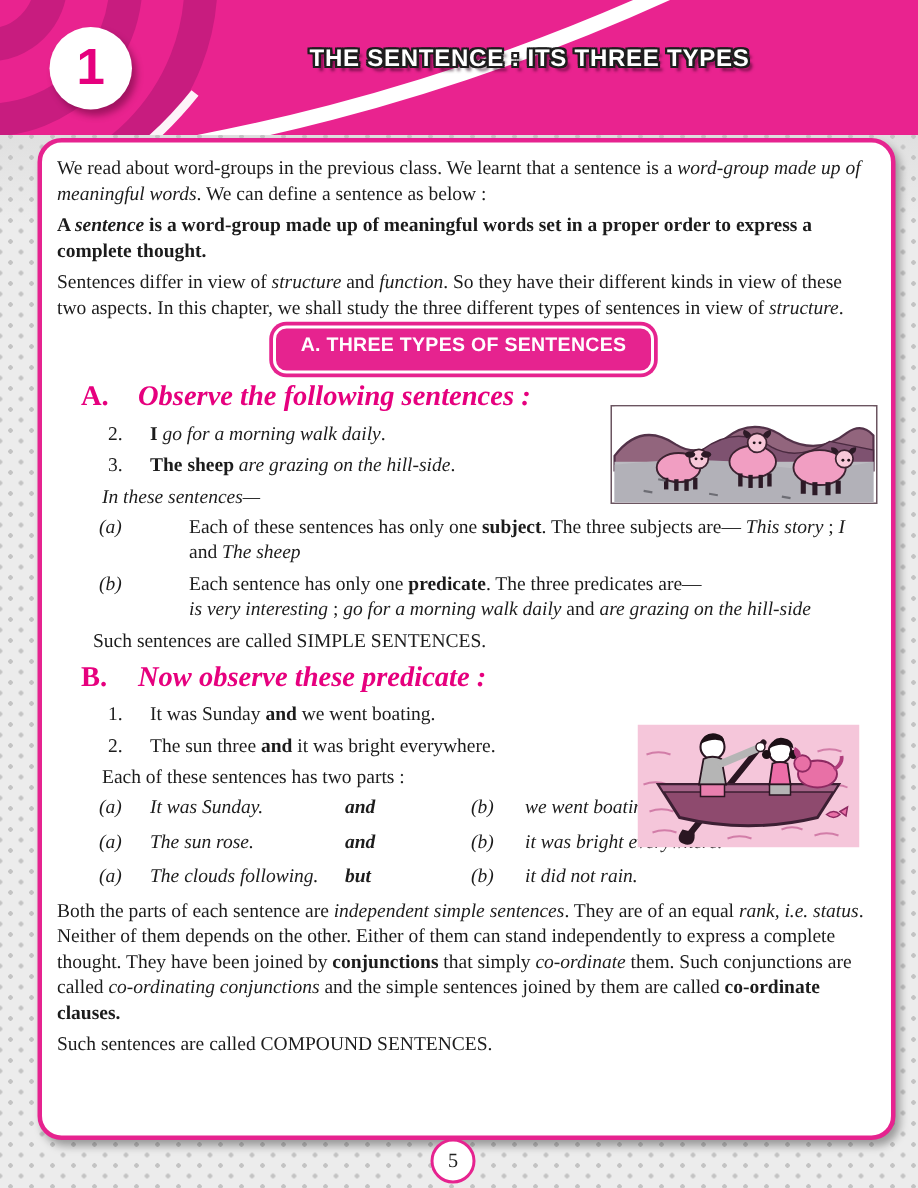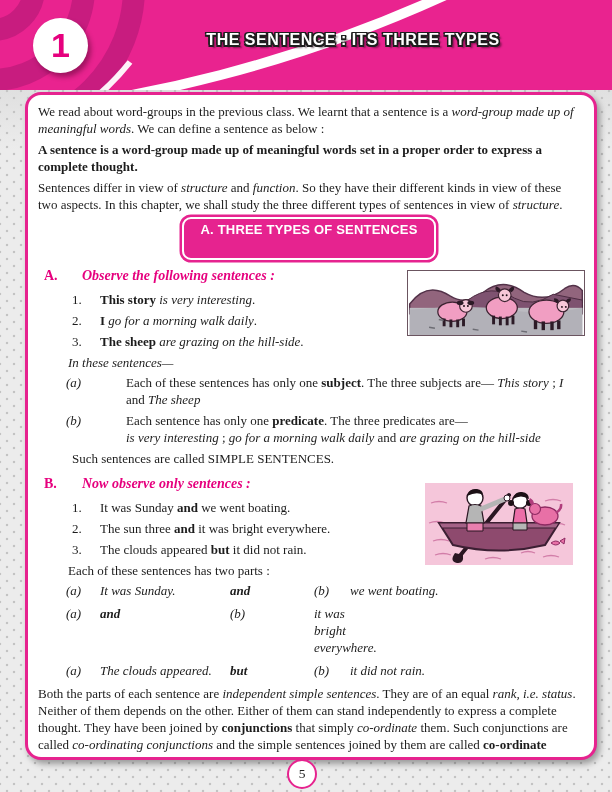--- a/index.html
+++ b/index.html
@@ -35,40 +35,40 @@
   .content-box{
     position:absolute;left:25px;top:92px;width:572px;height:668px;box-sizing:border-box;
     background:#fff;border:3px solid #e6238f;border-radius:16px;
     box-shadow:3px 4px 6px rgba(0,0,0,.35);
     padding:8px 14px 0 10px;font-size:13px;line-height:17px;overflow:hidden;
   }
   p{margin:0 0 4px 0;}
   .st-n{font-style:normal;font-weight:normal;}
   .st-i{font-style:italic;}
   .st-b{font-weight:bold;}
-  .st-bi{font-weight:bold;}
+  .st-bi{font-weight:bold;font-style:italic;}
   
   .badge-row{text-align:center;margin:3px 0 6px 0;}
   .section-badge{
     display:inline-block;background:#e6238f;color:#fff;border:2px solid #fff;border-radius:9px;
-    box-shadow:0 0 0 2.5px #e6238f;padding:2px 16px 20px 16px;
+    box-shadow:0 0 0 2.5px #e6238f;padding:2px 16px 9px 16px;
     font-family:"Liberation Sans",sans-serif;font-weight:bold;font-size:13px;letter-spacing:.2px;
   }
   
-  .sec-head{color:#e6007e;margin:2px 0 5px 6px;font-size:14px;line-height:20px;}
+  .sec-head{color:#e6007e;margin:2px 0 5px 16px;font-size:19px;line-height:20px;}
   .sec-head .letter{display:inline-block;width:38px;font-weight:bold;}
   .sec-head .heading{font-weight:bold;font-style:italic;}
   
   .num-item{margin:0 0 4px 0;}
   .num-item .num{display:inline-block;margin-left:34px;width:28px;}
   .note{margin:2px 0 3px 30px;}
   .subitem{display:flex;margin:0 0 4px 0;}
   .subitem .sub-label{flex:0 0 32px;margin-left:28px;font-style:italic;}
   .subitem .sub-text{flex:1;margin-left:28px;}
-  .conclusion-a{margin:4px 0 7px 34px;}
+  .conclusion-a{margin:4px 0 7px 24px;}
   .conclusion-b{margin:2px 0 0 0;}
   
   .pairs{margin:2px 0 3px 28px;}
   .pair-row{display:grid;grid-template-columns:34px 130px 84px 36px auto;margin-bottom:6px;}
   .pair-row .lab{font-style:italic;}
   .pair-row .part{font-style:italic;}
   .pair-row .conj{font-weight:bold;font-style:italic;}
   
   .illus{position:absolute;}
   .illus-sheep{left:407px;top:270px;width:178px;height:66px;border:1px solid #6b5560;box-sizing:border-box;}
@@ -108,70 +108,65 @@
     <p><span class="st-n">Sentences differ in view of </span><span class="st-i">structure</span><span class="st-n"> and </span><span class="st-i">function</span><span class="st-n">. So they have their different kinds in view of these two aspects. In this chapter, we shall study the three different types of sentences in view of </span><span class="st-i">structure</span><span class="st-n">.</span></p>
 
     <div class="badge-row">
       <span class="section-badge">A.  THREE TYPES OF SENTENCES</span>
     </div>
 
     <div class="sec-head">
       <span class="letter">A.</span><span class="heading">Observe the following sentences :</span>
     </div>
     <div class="num-item">
-      <span class="num">1.</span><span><span class="st-b">This story</span><span class="st-i"> is very interesting</span><span class="st-n">.</span></span>
-    </div>
-    <div class="num-item">
       <span class="num">2.</span><span><span class="st-b">I</span><span class="st-i"> go for a morning walk daily</span><span class="st-n">.</span></span>
     </div>
     <div class="num-item">
       <span class="num">3.</span><span><span class="st-b">The sheep</span><span class="st-i"> are grazing on the hill-side</span><span class="st-n">.</span></span>
     </div>
     <div class="note"><span class="st-i">In these sentences—</span></div>
     <div class="subitem">
       <span class="sub-label">(a)</span>
       <div class="sub-text"><span class="st-n">Each of these sentences has only one </span><span class="st-b">subject</span><span class="st-n">. The three subjects are— </span><span class="st-i">This story</span><span class="st-n"> ; </span><span class="st-i">I</span><span class="st-n"> and </span><span class="st-i">The sheep</span></div>
     </div>
     <div class="subitem">
       <span class="sub-label">(b)</span>
       <div class="sub-text"><span class="st-n">Each sentence has only one </span><span class="st-b">predicate</span><span class="st-n">. The three predicates are—</span><br><span class="st-i">is very interesting</span><span class="st-n"> ; </span><span class="st-i">go for a morning walk daily</span><span class="st-n"> and </span><span class="st-i">are grazing on the hill-side</span></div>
     </div>
     <div class="conclusion-a"><span class="st-n">Such sentences are called SIMPLE SENTENCES.</span></div>
 
     <div class="sec-head">
-      <span class="letter">B.</span><span class="heading">Now observe only sentences :</span>
+      <span class="letter">B.</span><span class="heading">Now observe these predicate :</span>
     </div>
     <div class="num-item">
       <span class="num">1.</span><span><span class="st-n">It was Sunday </span><span class="st-b">and</span><span class="st-n"> we went boating.</span></span>
     </div>
     <div class="num-item">
       <span class="num">2.</span><span><span class="st-n">The sun three </span><span class="st-b">and</span><span class="st-n"> it was bright everywhere.</span></span>
-    </div>
-    <div class="num-item">
-      <span class="num">3.</span><span><span class="st-n">The clouds appeared </span><span class="st-b">but</span><span class="st-n"> it did not rain.</span></span>
     </div>
     <div class="note">Each of these sentences has two parts :</div>
 
     <div class="pairs">
       <div class="pair-row">
         <span class="lab">(a)</span>
         <span class="part">It was Sunday.</span>
         <span class="conj">and</span>
         <span class="lab">(b)</span>
         <span class="part">we went boating.</span>
       </div>
       <div class="pair-row">
         <span class="lab">(a)</span>
+        <span class="part">The sun rose.</span>
         <span class="conj">and</span>
         <span class="lab">(b)</span>
         <span class="part">it was bright everywhere.</span>
       </div>
       <div class="pair-row">
         <span class="lab">(a)</span>
-        <span class="part">The clouds appeared.</span>
+        <span class="part">The clouds following.</span>
         <span class="conj">but</span>
         <span class="lab">(b)</span>
         <span class="part">it did not rain.</span>
       </div>
     </div>
 
     <p><span class="st-n">Both the parts of each sentence are </span><span class="st-i">independent simple sentences</span><span class="st-n">. They are of an equal </span><span class="st-i">rank, i.e. status</span><span class="st-n">. Neither of them depends on the other. Either of them can stand independently to express a complete thought. They have been joined by </span><span class="st-b">conjunctions</span><span class="st-n"> that simply </span><span class="st-i">co-ordinate</span><span class="st-n"> them. Such conjunctions are called </span><span class="st-i">co-ordinating conjunctions</span><span class="st-n"> and the simple sentences joined by them are called </span><span class="st-b">co-ordinate clauses.</span></p>
     <div class="conclusion-b"><span class="st-n">Such sentences are called  COMPOUND SENTENCES.</span></div>
   </div>
 

